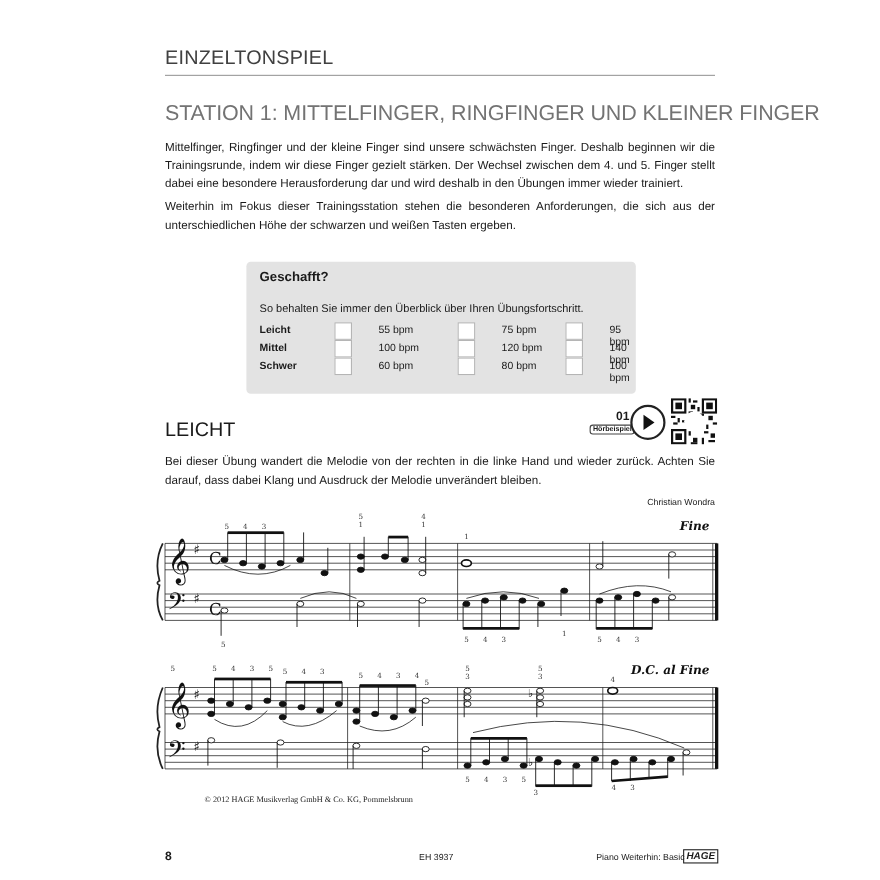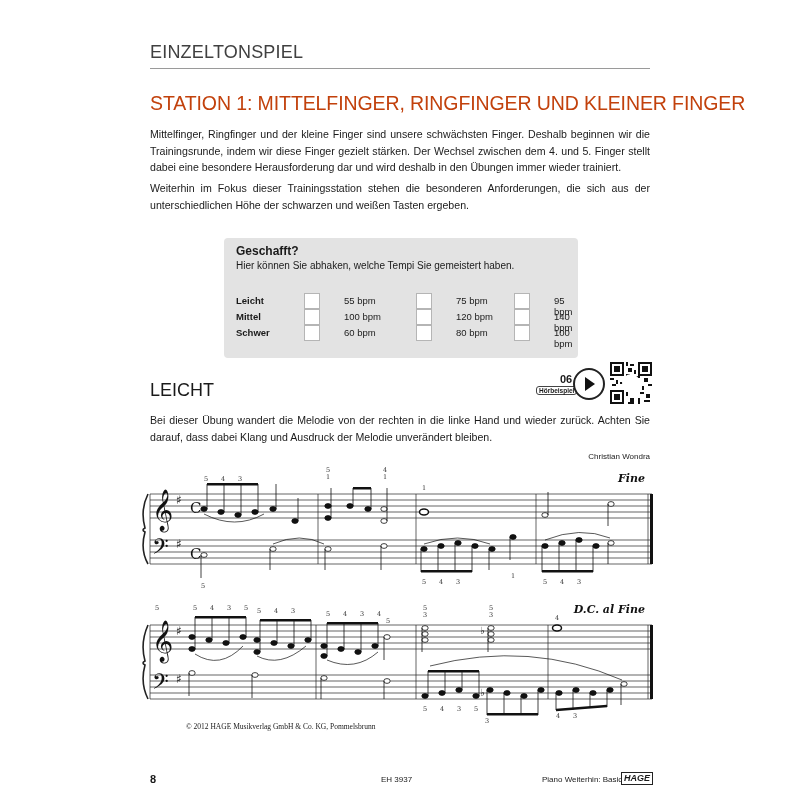--- a/index.html
+++ b/index.html
@@ -1,21 +1,21 @@
 <!DOCTYPE html>
 <html><head>
 <meta charset="utf-8">
 <style>
   html, body { margin:0; padding:0; background:#fff; }
   body { width:800px; height:800px; position:relative; overflow:hidden;
          font-family:"DejaVu Sans", "Liberation Sans", sans-serif; color:#1a1a1a; }
   .abs { position:absolute; }
   .section-title { left:150px; top:42px; font-size:18px; letter-spacing:0.2px; font-family:"Liberation Sans", sans-serif; color:#404040; }
   .section-rule { left:150px; top:68px; width:500px; height:1px; background:#9a9a9a; }
-  .station-title { left:150px; top:92px; font-size:19.5px; font-family:"Liberation Sans", sans-serif; color:#c2410c; letter-spacing:-0.1px; }
+  .station-title { left:150px; top:92px; font-size:19.5px; font-family:"Liberation Sans", sans-serif; color:#737373; letter-spacing:-0.1px; }
   .para { left:150px; width:500px; font-size:10.6px; line-height:16.5px; text-align:justify; font-family:"Liberation Sans", sans-serif; }
   .p1 { top:126px; }
   .p2 { top:180px; }
 
   .box { left:224px; top:238px; width:354px; height:120px; background:#e3e3e3; border-radius:4px; }
   .box-title { left:12px; top:6px; font-size:12px; font-weight:bold; font-family:"Liberation Sans", sans-serif; }
   .box-line { left:12px; font-size:10px; font-family:"Liberation Sans", sans-serif; }
   .bl1 { top:22px; } .bl2 { top:38px; }
   .row { left:12px; height:16px; width:340px; font-size:9.5px; font-family:"Liberation Sans", sans-serif; }
   .row .lbl { position:absolute; left:0; top:2px; font-weight:bold; }
@@ -45,21 +45,21 @@
 
 <div class="abs section-title">EINZELTONSPIEL</div>
 <div class="abs section-rule"></div>
 <div class="abs station-title">STATION 1: MITTELFINGER, RINGFINGER UND KLEINER FINGER</div>
 
 <div class="abs para p1">Mittelfinger, Ringfinger und der kleine Finger sind unsere schwächsten Finger. Deshalb beginnen wir die Trainingsrunde, indem wir diese Finger gezielt stärken. Der Wechsel zwischen dem 4. und 5. Finger stellt dabei eine besondere Herausforderung dar und wird deshalb in den Übungen immer wieder trainiert.</div>
 <div class="abs para p2">Weiterhin im Fokus dieser Trainingsstation stehen die besonderen Anforderungen, die sich aus der unterschiedlichen Höhe der schwarzen und weißen Tasten ergeben.</div>
 
 <div class="abs box">
   <div class="abs box-title">Geschafft?</div>
-  <div class="abs box-line bl1">Hier können Sie abhaken, welche Tempi Sie gemeistert haben.</div>
+  <div class="abs box-line bl2">So behalten Sie immer den Überblick über Ihren Übungsfortschritt.</div>
 
   <div class="abs row" style="top:55px">
     <span class="lbl">Leicht</span>
     <span class="cb" style="left:68px"></span>
     <span class="cbl" style="left:86px">55 bpm</span>
     <span class="cb" style="left:180px"></span>
     <span class="cbl" style="left:198px">75 bpm</span>
     <span class="cb" style="left:278px"></span>
     <span class="cbl" style="left:296px">95 bpm</span>
   </div>
@@ -77,21 +77,21 @@
     <span class="cb" style="left:68px"></span>
     <span class="cbl" style="left:86px">60 bpm</span>
     <span class="cb" style="left:180px"></span>
     <span class="cbl" style="left:198px">80 bpm</span>
     <span class="cb" style="left:278px"></span>
     <span class="cbl" style="left:296px">100 bpm</span>
   </div>
 </div>
 
 <div class="abs leicht-title">LEICHT</div>
-<div class="abs hb-num">06</div>
+<div class="abs hb-num">01</div>
 <div class="abs hb-label">Hörbeispiel</div>
 <div class="abs hb-play">
     <span class="tri"></span>
   </div>
 <svg class="abs qr" viewBox="0 0 21 21">
   <rect width="21" height="21" fill="#fff"></rect>
   <g fill="#111">
     <rect x="0" y="0" width="7" height="7"></rect>
       <rect x="1" y="1" width="5" height="5" fill="#fff"></rect>
       <rect x="2" y="2" width="3" height="3"></rect>

